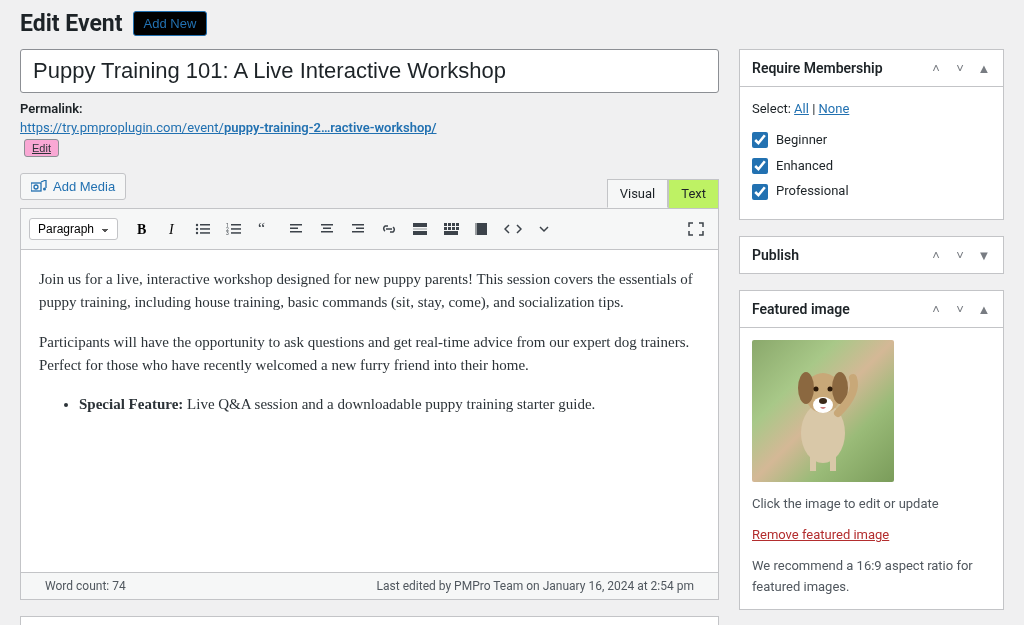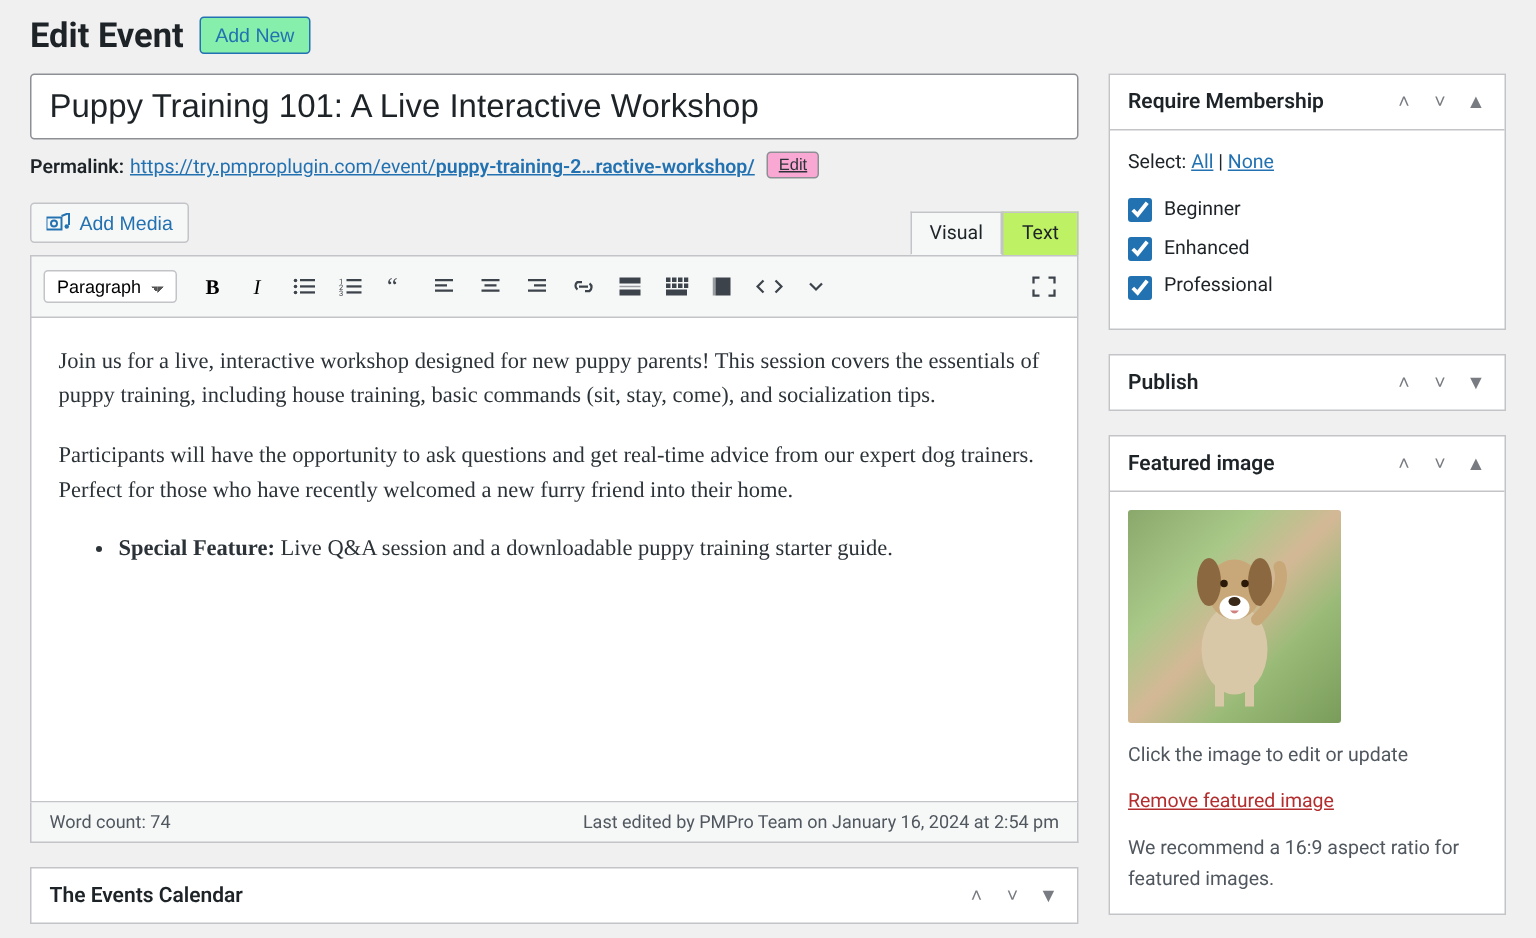--- a/index.html
+++ b/index.html
@@ -1,44 +1,44 @@
 <!DOCTYPE html>
 <html><head>
 <meta charset="utf-8">
 <style>
 * { box-sizing: border-box; margin: 0; padding: 0; }
 body { font-family: -apple-system, BlinkMacSystemFont, "Segoe UI", Roboto, sans-serif; background: #f0f0f1; color: #1d2327; font-size: 13px; }
 .wrap { padding: 10px 20px 20px; max-width: 1024px; }
 .header-row { display: flex; align-items: center; gap: 10px; margin-bottom: 12px; }
 .page-title { font-size: 23px; font-weight: 700; color: #1d2327; }
-.btn-secondary { border: 1px solid #2271b1; color: #2271b1; background: #86efac; padding: 4px 10px; border-radius: 3px; font-size: 13px; cursor: pointer; }
+.btn-secondary { border: 1px solid #2271b1; color: #2271b1; background: #000000; padding: 4px 10px; border-radius: 3px; font-size: 13px; cursor: pointer; }
 .columns { display: flex; gap: 20px; align-items: flex-start; }
 .main-col { flex: 1; min-width: 0; }
 .side-col { width: 265px; flex-shrink: 0; }
 .title-input { width: 100%; font-size: 22px; padding: 8px 12px; border: 1px solid #8c8f94; border-radius: 3px; background: #fff; color: #1d2327; }
-.permalink-row { margin-top: 8px; font-size: 13px; display: flex; align-items: flex-end; gap: 4px; flex-wrap: wrap; }
+.permalink-row { margin-top: 8px; font-size: 13px; display: flex; align-items: flex-start; gap: 4px; flex-wrap: wrap; flex-direction: column; }
 .permalink-label { font-weight: 600; }
 .permalink-link { color: #2271b1; text-decoration: underline; }
 .permalink-slug { color: #2271b1; font-weight: 600; text-decoration: underline; }
 .btn-mini { border: 1px solid #8c8f94; background: #f9a8d4; color: #2c3338; font-size: 11px; padding: 2px 7px; border-radius: 3px; cursor: pointer; margin-left: 4px; text-decoration: underline; }
 .editor-box { margin-top: 16px; }
 .add-media-row { display: flex; justify-content: space-between; align-items: flex-end; margin-bottom: 0; }
 .btn-add-media { border: 1px solid #c3c4c7; background: #f6f7f7; color: #2271b1; padding: 5px 10px; border-radius: 3px; font-size: 13px; cursor: pointer; display: inline-flex; align-items: center; gap: 6px; margin-bottom: 8px; }
 .editor-tabs { display: flex; gap: 0; }
 .editor-tab { border: 1px solid #c3c4c7; background: #bef264; padding: 6px 12px; font-size: 13px; cursor: pointer; border-bottom: none; }
 .editor-tab.active { background: #f6f7f7; border-bottom: 1px solid #f6f7f7; position: relative; z-index: 1; }
 .editor-toolbar { background: #f6f7f7; border: 1px solid #c3c4c7; padding: 6px 8px; display: flex; align-items: center; gap: 3px; }
 .toolbar-select { border: 1px solid #c3c4c7; background: #fff; padding: 3px 22px 3px 8px; font-size: 12px; border-radius: 3px; cursor: pointer; margin-right: 6px; appearance: none; background-image: linear-gradient(45deg, transparent 50%, #555 50%), linear-gradient(135deg, #555 50%, transparent 50%); background-position: calc(100% - 12px) 10px, calc(100% - 8px) 10px; background-size: 4px 4px; background-repeat: no-repeat; }
 .tb-btn { width: 28px; height: 28px; display: inline-flex; align-items: center; justify-content: center; cursor: pointer; border-radius: 2px; color: #3c434a; }
 .tb-spacer { flex: 1; }
 .editor-content { background: #fff; border: 1px solid #c3c4c7; border-top: none; padding: 18px 18px 140px; font-family: Georgia, serif; font-size: 15px; line-height: 1.55; color: #2c3338; min-height: 300px; }
 .editor-content p { margin-bottom: 16px; }
 .editor-content ul { padding-left: 40px; margin-bottom: 16px; }
 .editor-content li { list-style: disc; }
-.editor-footer { background: #f6f7f7; border: 1px solid #c3c4c7; border-top: none; padding: 6px 12px; display: flex; justify-content: space-between; font-size: 12px; color: #50575e; }
+.editor-footer { background: #f6f7f7; border: 1px solid #c3c4c7; border-top: none; padding: 6px 24px; display: flex; justify-content: space-between; font-size: 12px; color: #50575e; }
 .postbox { background: #fff; border: 1px solid #c3c4c7; margin-bottom: 16px; }
 .postbox-header { display: flex; align-items: center; justify-content: space-between; padding: 10px 12px; border-bottom: 1px solid #c3c4c7; }
 .postbox-header.collapsed { border-bottom: none; }
 .postbox-title { font-size: 14px; font-weight: 600; }
 .postbox-actions { display: flex; gap: 10px; color: #787c82; }
 .postbox-actions span { cursor: pointer; width: 14px; text-align: center; }
 .postbox-body { padding: 12px; font-size: 13px; line-height: 1.6; }
 .select-row { margin-bottom: 10px; }
 .select-link { color: #2271b1; text-decoration: underline; cursor: pointer; }
 .checkbox-row { display: flex; align-items: center; gap: 8px; margin-bottom: 5px; }

